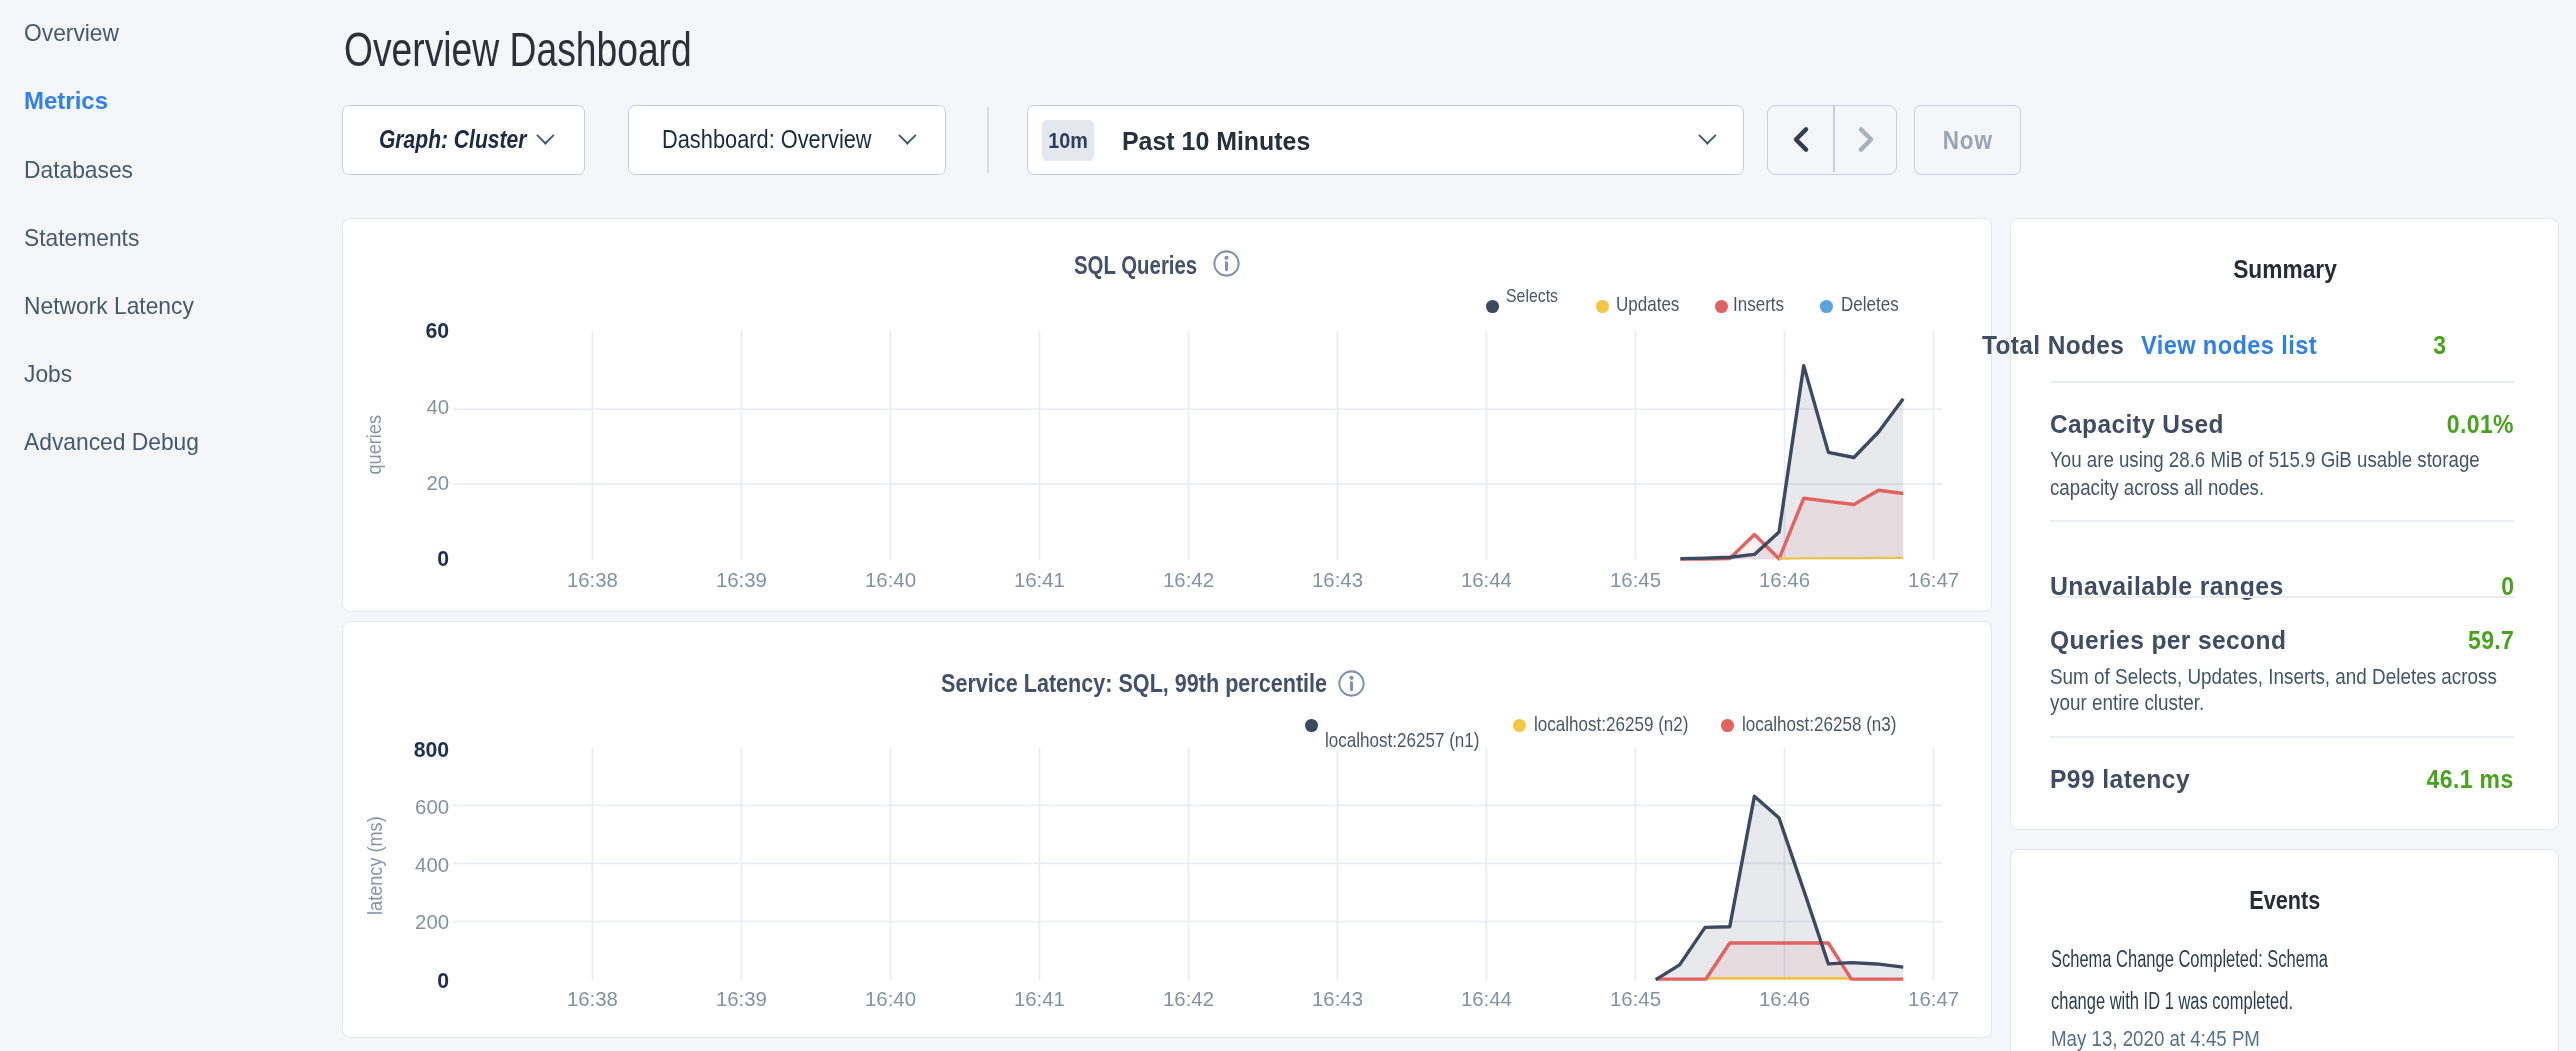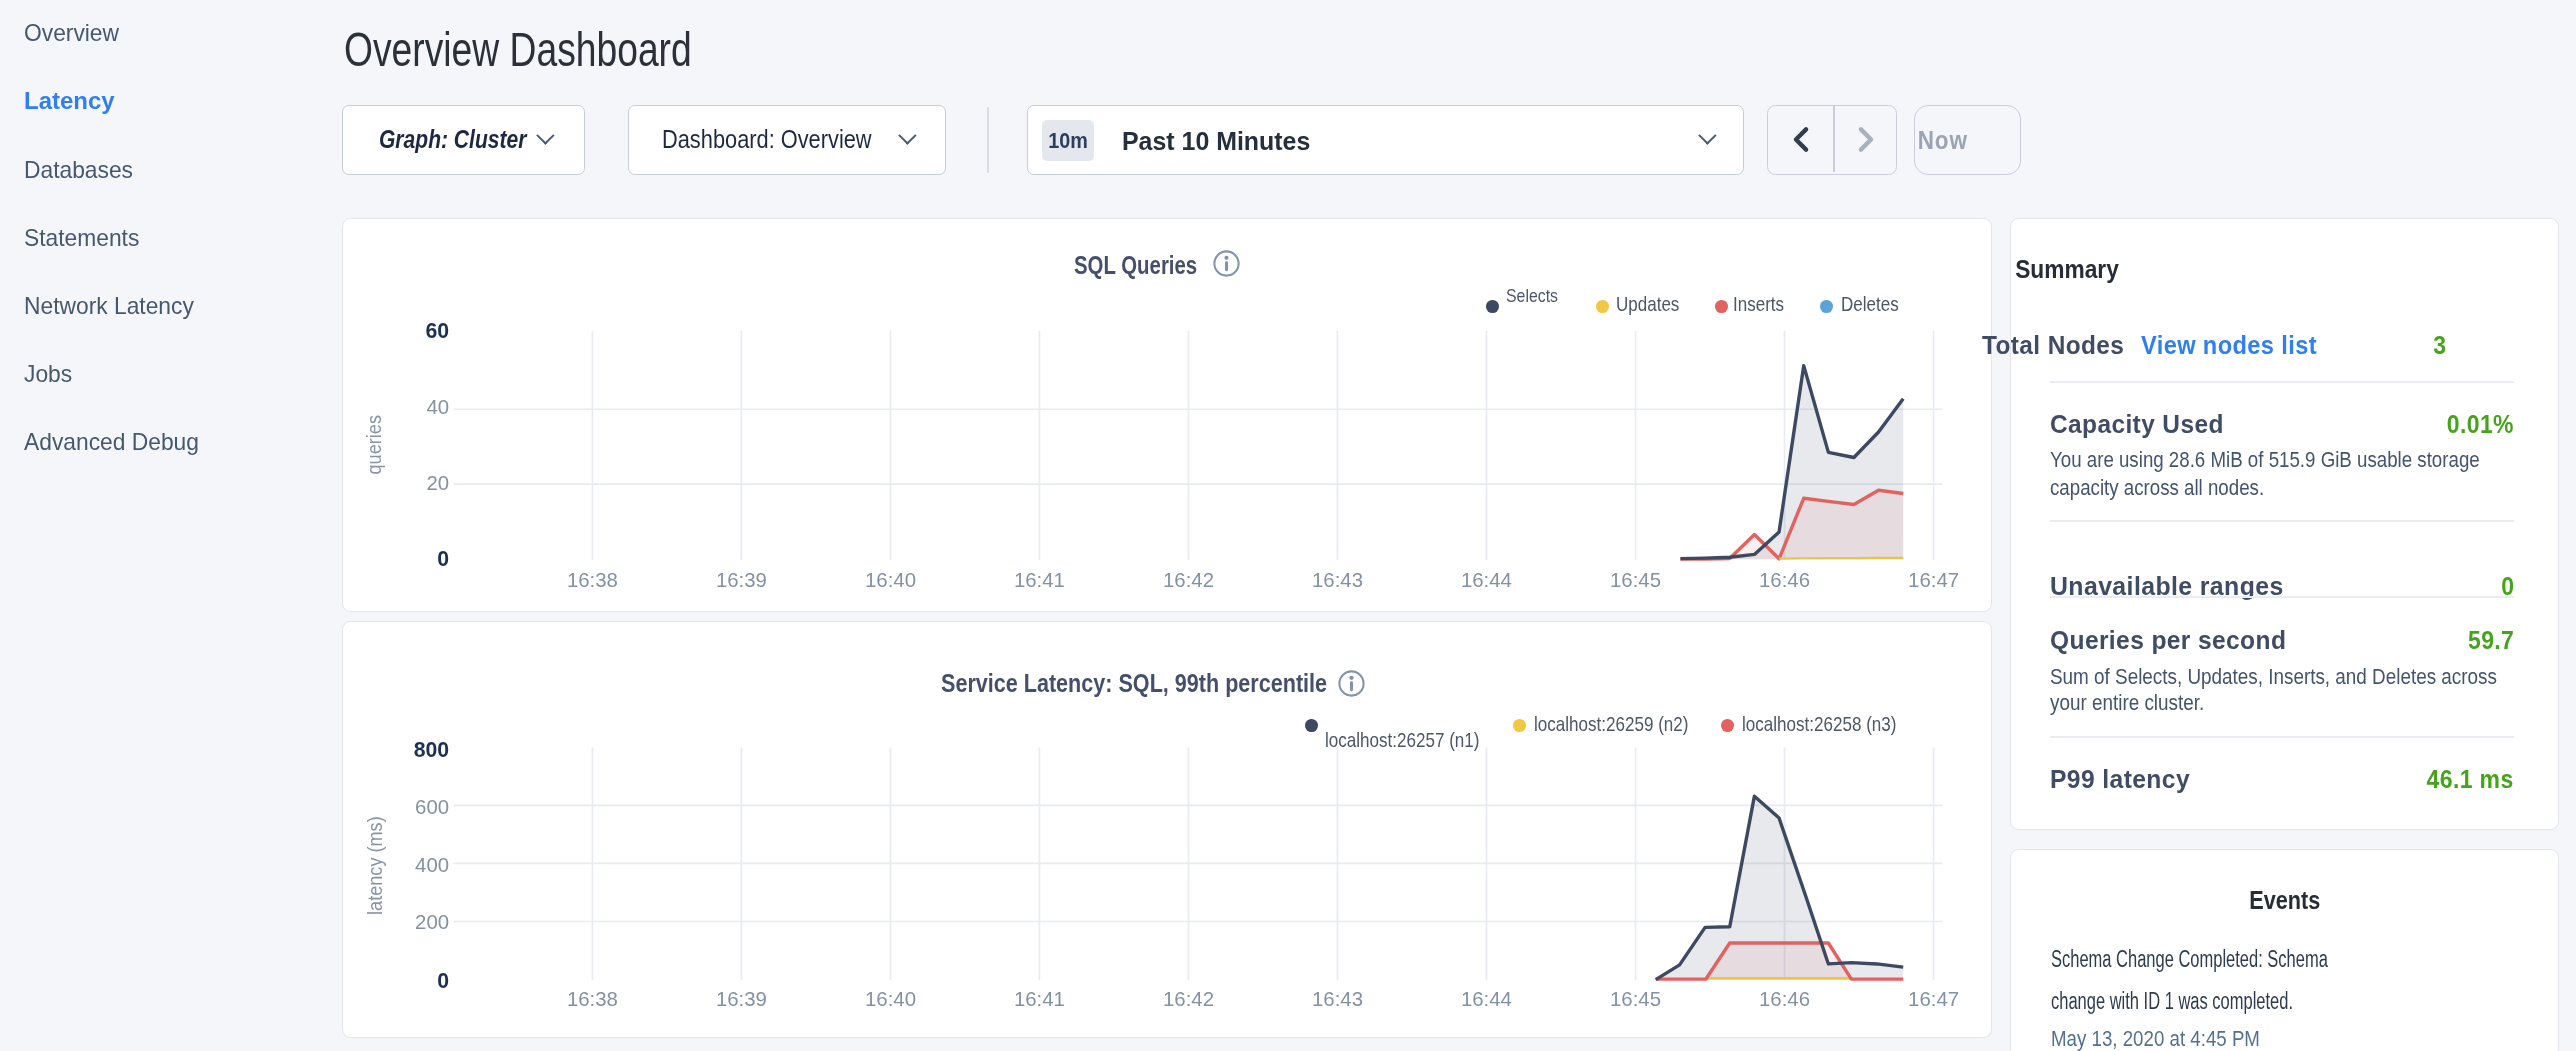--- a/index.html
+++ b/index.html
@@ -12,21 +12,21 @@
   display:flex; align-items:center; height:70px; top:105px; color:#1d2843; }
 .chev { width:12.8px; height:12.8px; border-right:2.6px solid #4a5a74; border-bottom:2.6px solid #4a5a74;
   transform:rotate(45deg); display:inline-block; flex:none; margin-top:-5.1px; }
 .sumlabel { font-size:25px; font-weight:bold; color:#3f4c63; letter-spacing:0.4px; }
 .grval { font-size:25px; font-weight:bold; color:#46a41c; letter-spacing:0.4px; margin-left:auto; }
 .divider { position:absolute; left:2050px; width:464px; height:1.7px; background:#e9ecf1; }
 </style></head>
 <body>
 
 <div class="abs" style="left:24px;top:18.7px;font-size:24px;color:#46586e;font-weight:normal;letter-spacing:normal;line-height:27px;"><span style="display:inline-block;transform:scaleX(0.95);transform-origin:0 50%;white-space:nowrap">Overview</span></div>
-<div class="abs" style="left:24px;top:87px;font-size:24px;color:#2f80ed;font-weight:bold;letter-spacing:normal;line-height:27px;"><span style="display:inline-block;transform:scaleX(1.0);transform-origin:0 50%;white-space:nowrap">Latency</span></div>
+<div class="abs" style="left:24px;top:87px;font-size:24px;color:#2f80ed;font-weight:bold;letter-spacing:normal;line-height:27px;"><span style="display:inline-block;transform:scaleX(1.0);transform-origin:0 50%;white-space:nowrap">Metrics</span></div>
 <div class="abs" style="left:24px;top:156px;font-size:24px;color:#46586e;font-weight:normal;letter-spacing:normal;line-height:27px;"><span style="display:inline-block;transform:scaleX(0.95);transform-origin:0 50%;white-space:nowrap">Databases</span></div>
 <div class="abs" style="left:24px;top:224px;font-size:24px;color:#46586e;font-weight:normal;letter-spacing:normal;line-height:27px;"><span style="display:inline-block;transform:scaleX(0.95);transform-origin:0 50%;white-space:nowrap">Statements</span></div>
 <div class="abs" style="left:24px;top:292px;font-size:24px;color:#46586e;font-weight:normal;letter-spacing:normal;line-height:27px;"><span style="display:inline-block;transform:scaleX(0.95);transform-origin:0 50%;white-space:nowrap">Network Latency</span></div>
 <div class="abs" style="left:24px;top:360px;font-size:24px;color:#46586e;font-weight:normal;letter-spacing:normal;line-height:27px;"><span style="display:inline-block;transform:scaleX(0.95);transform-origin:0 50%;white-space:nowrap">Jobs</span></div>
 <div class="abs" style="left:24px;top:428px;font-size:24px;color:#46586e;font-weight:normal;letter-spacing:normal;line-height:27px;"><span style="display:inline-block;transform:scaleX(0.95);transform-origin:0 50%;white-space:nowrap">Advanced Debug</span></div>
 
 <div class="abs" style="left:344px;top:21px;font-size:49px;color:#2c3038;font-weight:normal;letter-spacing:normal;line-height:57px;"><span style="display:inline-block;transform:scaleX(0.76);transform-origin:0 50%;white-space:nowrap">Overview Dashboard</span></div>
 
 <div class="selbox" style="left:342px;width:243px"></div>
 <div class="abs" style="left:379px;top:125px;font-size:25px;color:#1d2843;font-weight:bold;letter-spacing:normal;line-height:28px;font-style:italic;"><span style="display:inline-block;transform:scaleX(0.842);transform-origin:0 50%;white-space:nowrap">Graph: Cluster</span></div>
@@ -45,21 +45,21 @@
         <path d="M20 4 L8 16 L20 28" fill="none" stroke="#323c4f" stroke-width="5.2" stroke-linecap="round" stroke-linejoin="round"></path>
       </svg>
   </span>
   <span class="abs" style="left:65px;top:0;width:1.7px;height:66px;background:#c9cdd9"></span>
   <span class="abs" style="left:65px;top:0;width:65px;height:66px;display:flex;align-items:center;justify-content:center">
     <svg width="24" height="27" viewBox="0 0 28 32">
         <path d="M8 4 L20 16 L8 28" fill="none" stroke="#a9b1bd" stroke-width="5.2" stroke-linecap="round" stroke-linejoin="round"></path>
       </svg>
   </span>
 </div>
-<div class="selbox" style="left:1914px;width:107px;background:transparent;border-color:#c9cdd9;border-radius:14px;justify-content:flex-start">
+<div class="selbox" style="left:1914px;width:107px;background:transparent;border-color:#c9cdd9;border-radius:7px;justify-content:center">
   <span class="sxc" style="font-size:25px;font-weight:bold;color:#9ba4b2;letter-spacing:0.9px;transform:scaleX(.9)">Now</span>
 </div>
 
 <div class="card" style="left:342px;top:218px;width:1650px;height:394px"></div>
 <div class="card" style="left:342px;top:621px;width:1650px;height:417px"></div>
 <div class="card" style="left:2010px;top:218px;width:549px;height:612px"></div>
 <div class="card" style="left:2010px;top:849px;width:549px;height:255px"></div>
 
 <div class="abs" style="left:1074px;top:251px;font-size:25.5px;color:#44506b;font-weight:bold;letter-spacing:normal;line-height:29px;"><span style="display:inline-block;transform:scaleX(0.8);transform-origin:0 50%;white-space:nowrap">SQL Queries</span></div>
 <svg class="abs" style="left:1212px;top:249px" width="29" height="29" viewBox="0 0 34 34">
@@ -151,21 +151,21 @@
 <text x="528.0" y="666.0" font-size="25" fill="#1c2f55" font-weight="bold" text-anchor="end">0</text>
 <text x="528.0" y="889.8" font-size="25" fill="#1c2f55" font-weight="bold" text-anchor="end">800</text>
 <text x="528.0" y="957.1" font-size="24" fill="#8391a5" font-weight="normal" text-anchor="end">600</text>
 <text x="528.0" y="1025.5" font-size="24" fill="#8391a5" font-weight="normal" text-anchor="end">400</text>
 <text x="528.0" y="1092.5" font-size="24" fill="#8391a5" font-weight="normal" text-anchor="end">200</text>
 <text x="528.0" y="1162.1" font-size="25" fill="#1c2f55" font-weight="bold" text-anchor="end">0</text>
 <text x="448" y="523" font-size="24" fill="#8794a8" text-anchor="middle" textLength="70" lengthAdjust="spacingAndGlyphs" transform="rotate(-90 448 523)">queries</text>
 <text x="449" y="1018" font-size="24" fill="#8794a8" text-anchor="middle" textLength="116" lengthAdjust="spacingAndGlyphs" transform="rotate(-90 449 1018)">latency (ms)</text>
   </svg>
 
-<div class="abs" style="left:2010px;top:255px;width:549px;text-align:left;font-size:25px;font-weight:bold;color:#262c38"><span class="sxc" style="transform:scaleX(.91)">Summary</span></div>
+<div class="abs" style="left:2010px;top:255px;width:549px;text-align:center;font-size:25px;font-weight:bold;color:#262c38"><span class="sxc" style="transform:scaleX(.91)">Summary</span></div>
 
 <div class="abs" style="left:1982px;top:331px;width:464px;display:flex;align-items:center">
   <span class="sumlabel" style="transform:scaleX(.977);transform-origin:0 50%">Total Nodes</span>
   <span class="abs" style="left:159px;font-size:25px;font-weight:600;color:#2f80ed;letter-spacing:0.4px;transform:scaleX(.945);transform-origin:0 50%">View nodes list</span>
   <span class="grval" style="transform:scaleX(.92);transform-origin:100% 50%">3</span>
 </div>
 <div class="divider" style="top:381px"></div>
 
 <div class="abs" style="left:2050px;top:410px;width:464px;display:flex;align-items:center">
   <span class="sumlabel" style="transform:scaleX(.979);transform-origin:0 50%">Capacity Used</span>

